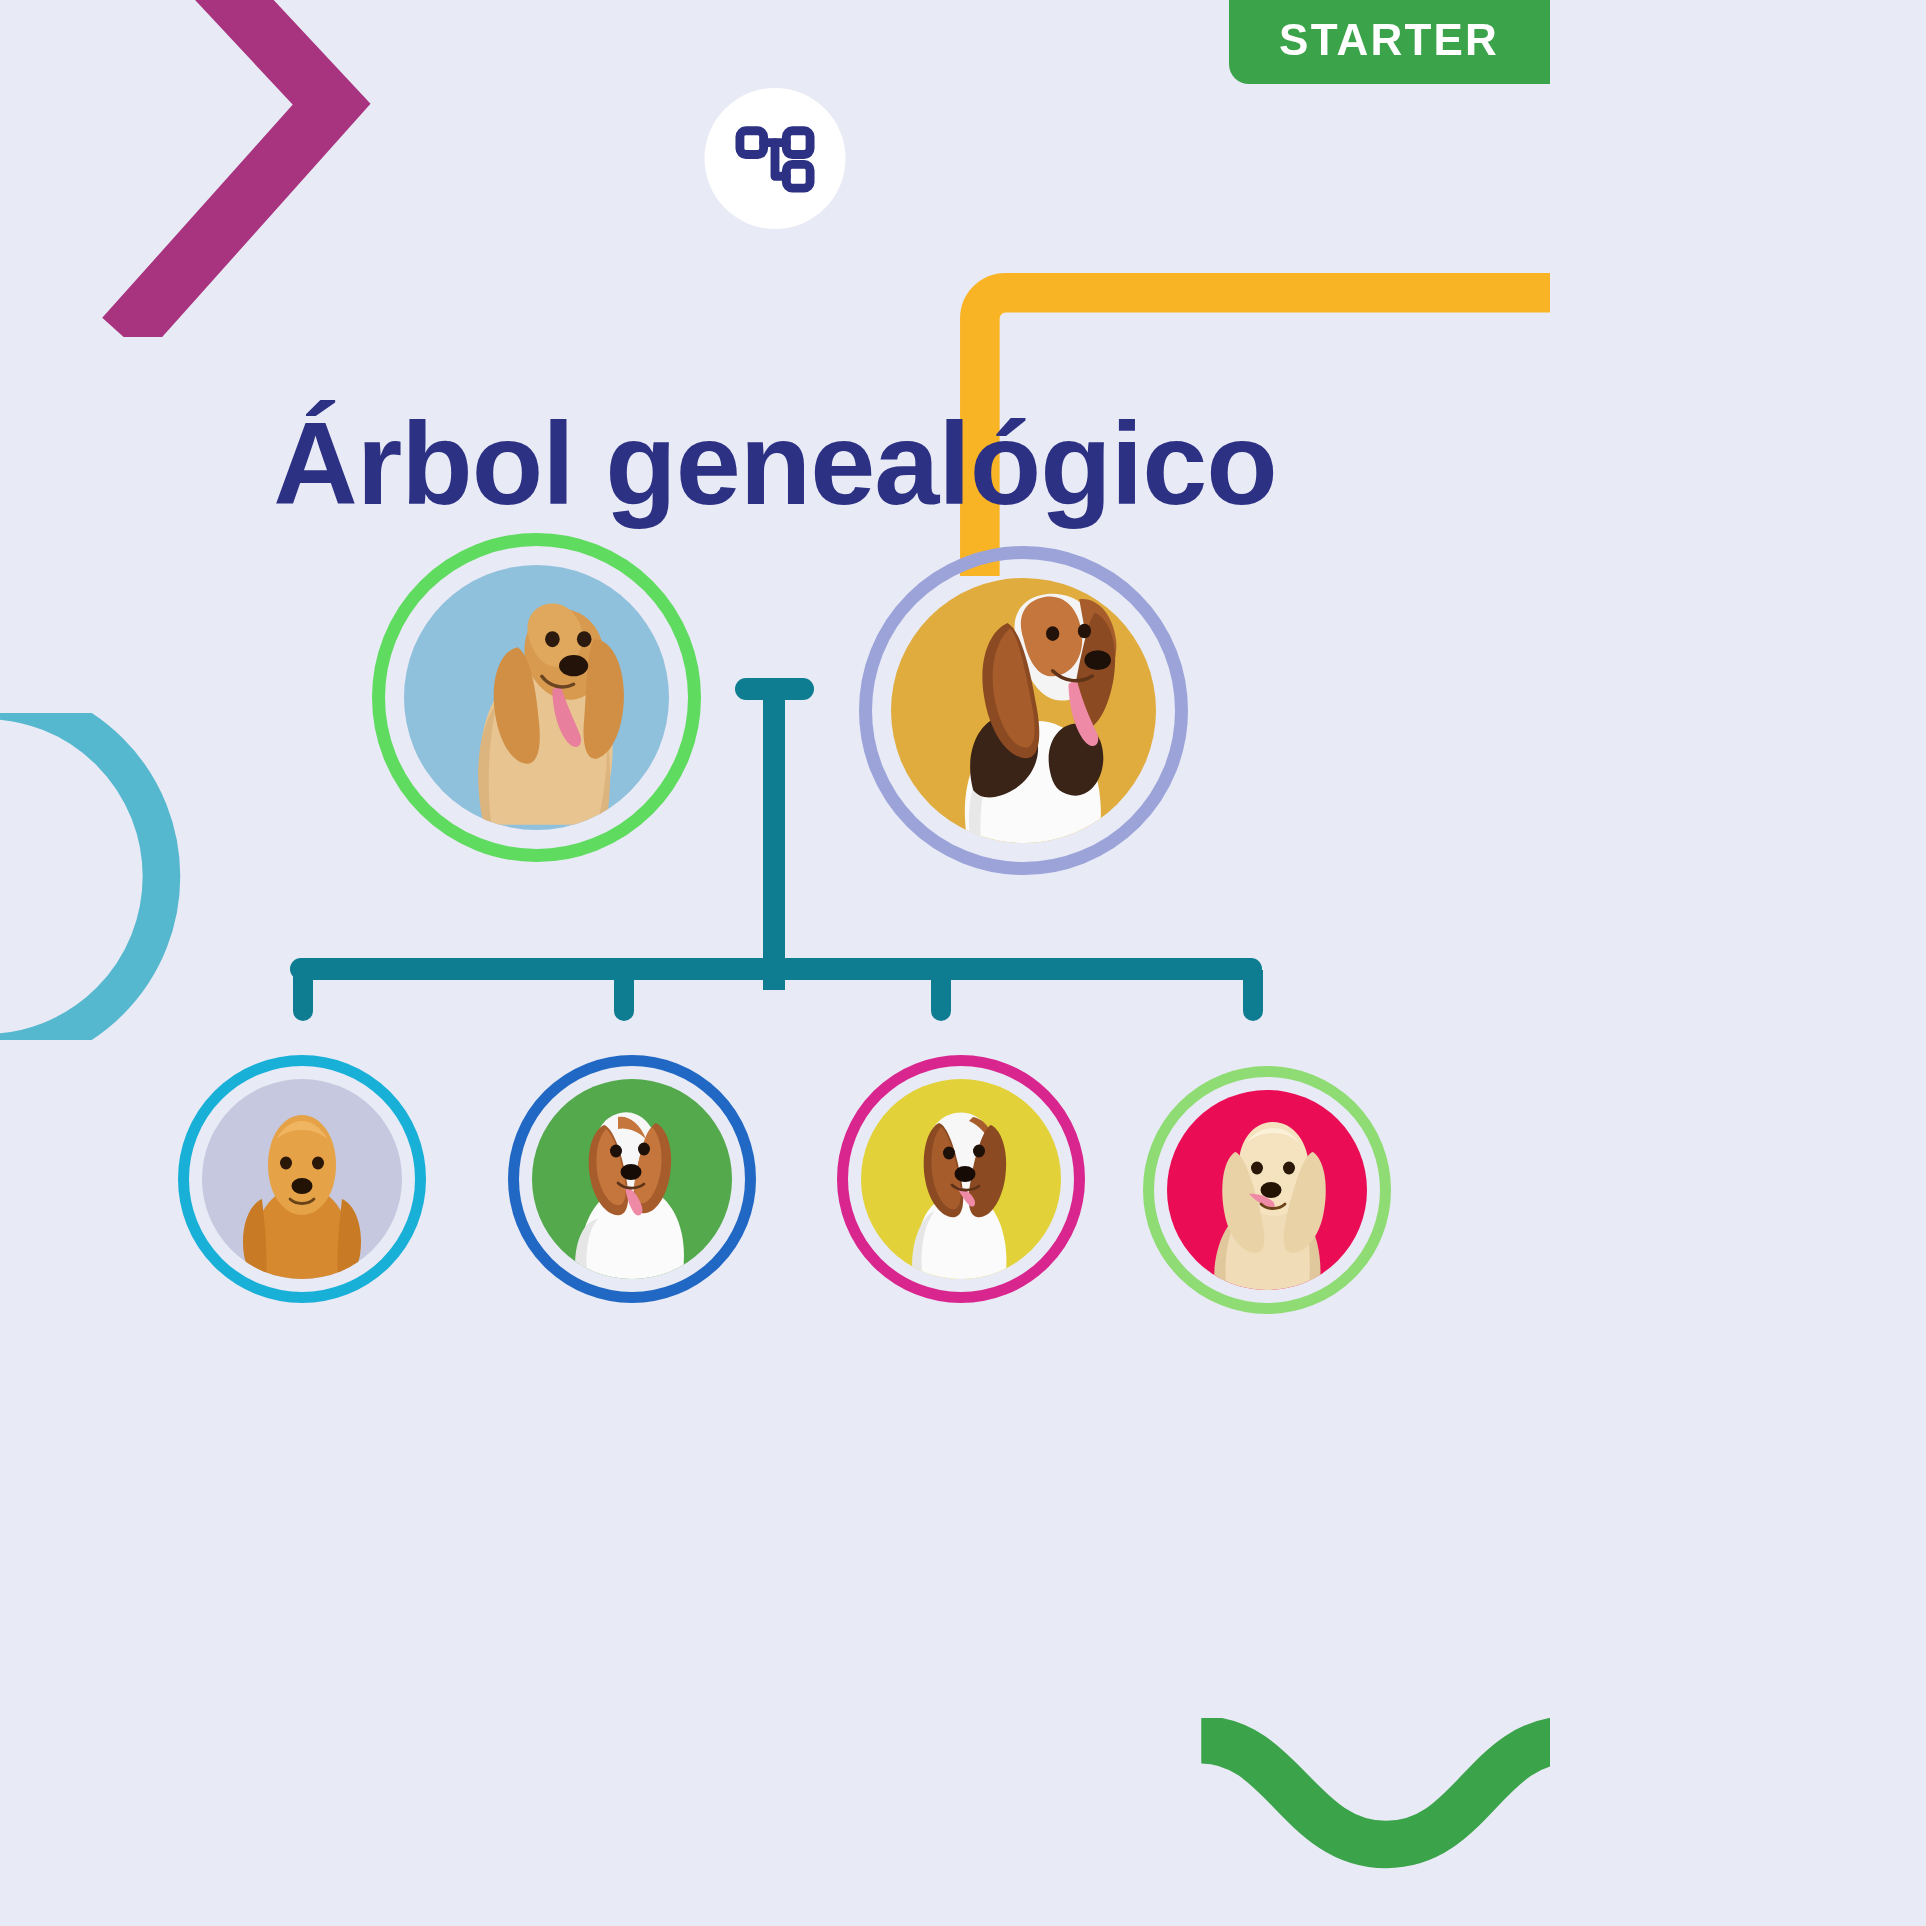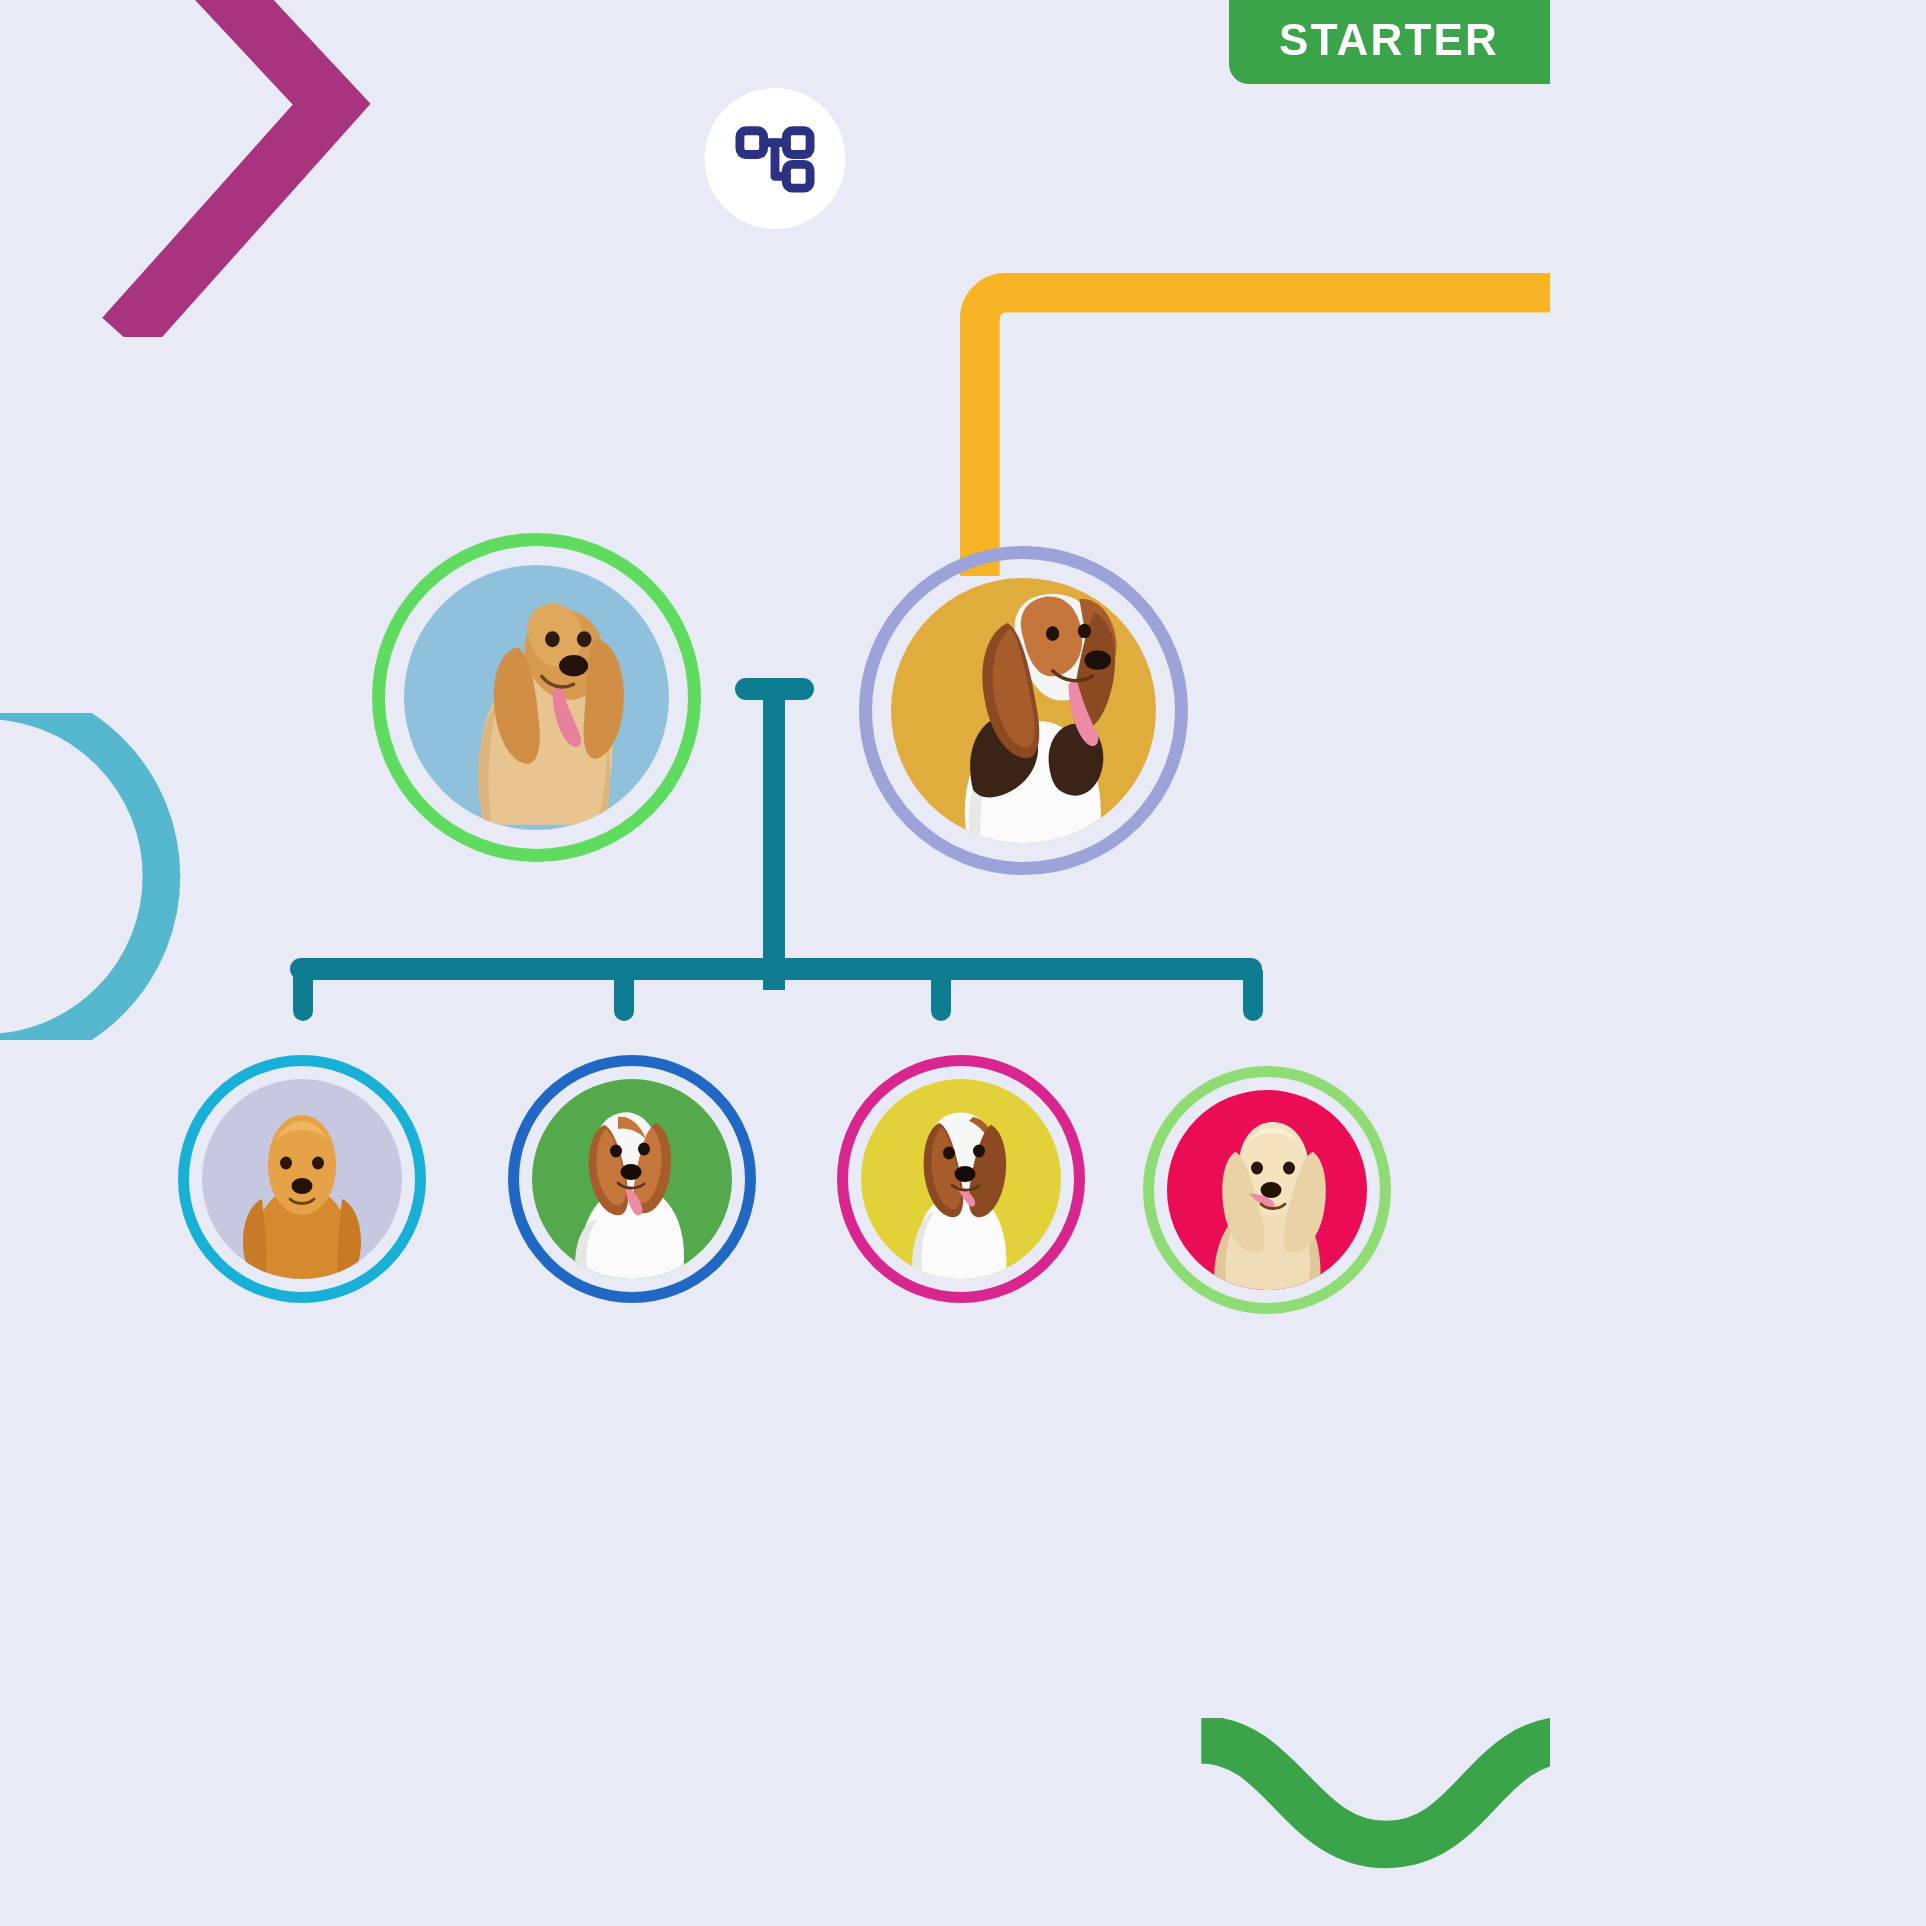--- a/index.html
+++ b/index.html
@@ -109,20 +109,21 @@
           <rect x="6.5" y="16" width="24" height="24" rx="6"></rect>
           <rect x="53.5" y="16" width="24" height="24" rx="6"></rect>
           <rect x="53.5" y="50" width="24" height="24" rx="6"></rect>
           <path d="M30.5 28 H53.5"></path>
           <path d="M42 28 V62 H53.5"></path>
         </g>
       </svg>
     </span>
   </div>
 
+  <h1 id="page-title">Árbol genealógico</h1>
 
   <div id="tree">
 
     <div class="conn" id="conn-top-bar"></div>
     <div class="conn" id="conn-top-stem"></div>
     <div class="conn" id="conn-bus"></div>
     <div class="stub" id="stub-1"></div>
     <div class="stub" id="stub-2"></div>
     <div class="stub" id="stub-3"></div>
     <div class="stub" id="stub-4"></div>

